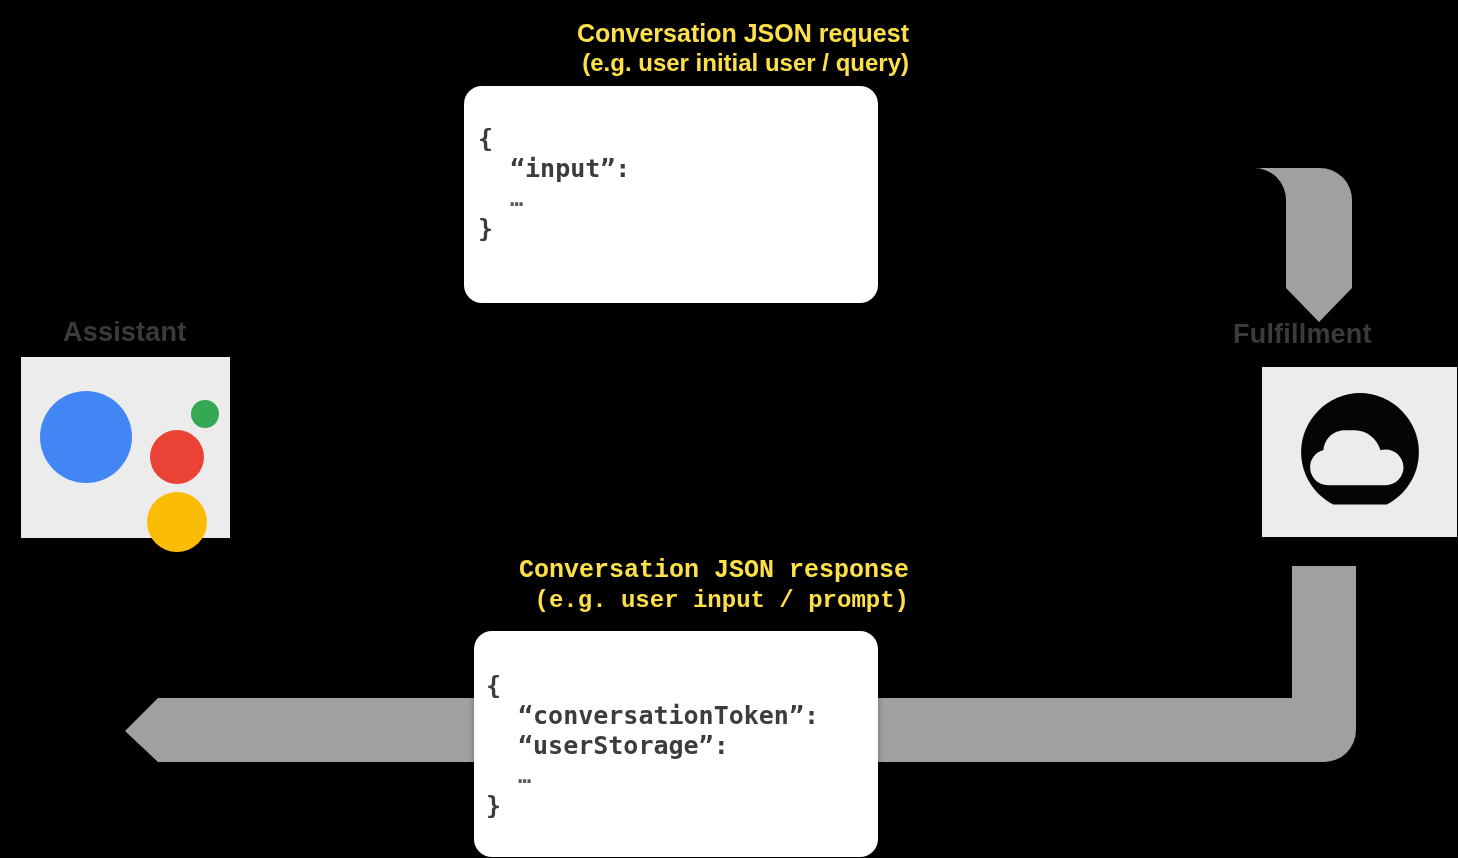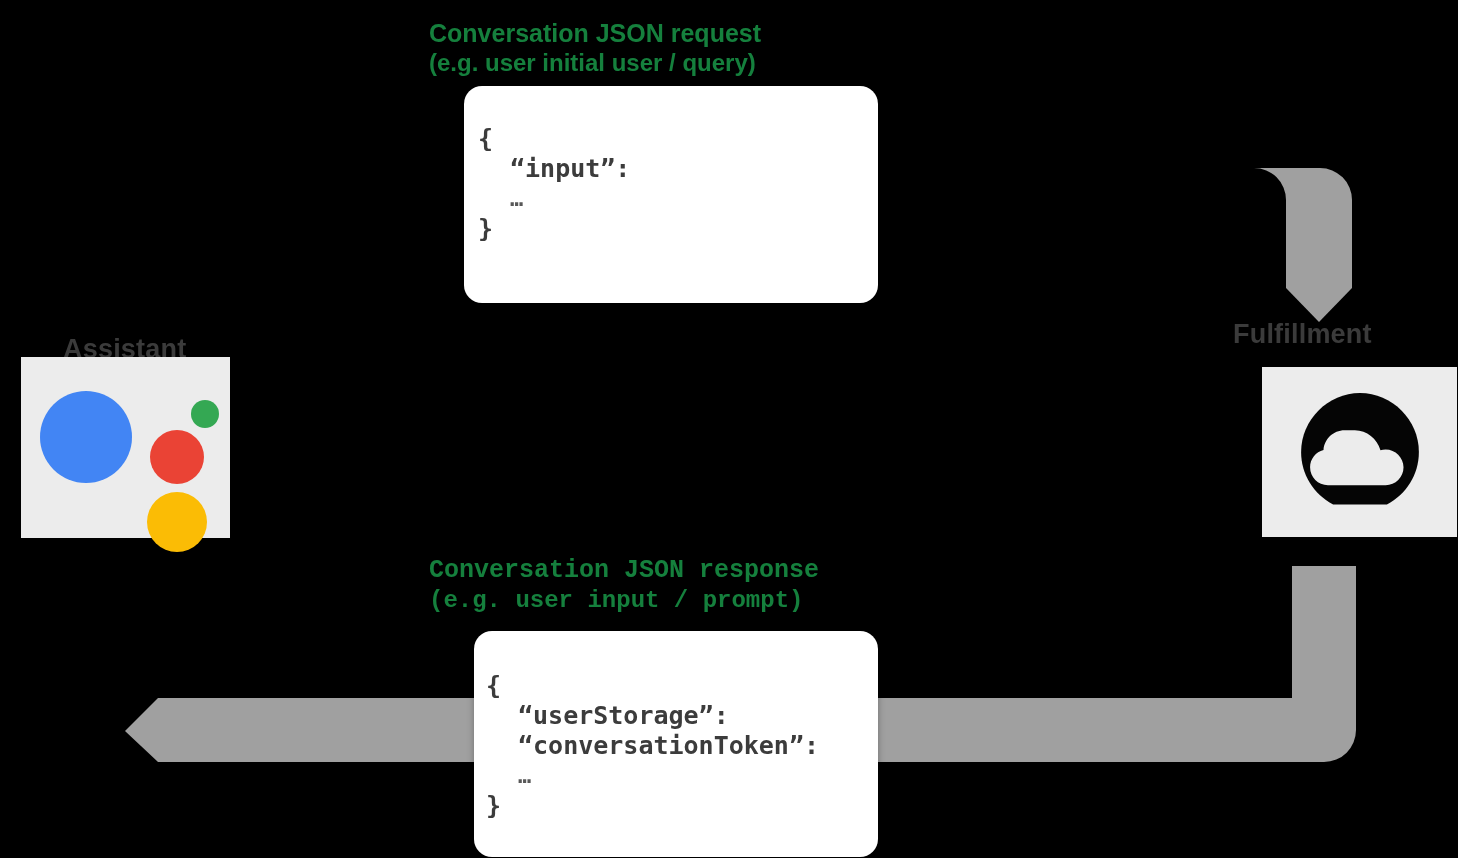--- a/index.html
+++ b/index.html
@@ -66,27 +66,27 @@
 
   
   .edge-label {
     position: absolute;
     color: #3b3b3b;
     font-size: 27px;
     font-weight: 700;
     letter-spacing: .2px;
     white-space: nowrap;
   }
-  #assistant-label   { left: 63px;  top: 334px; }
+  #assistant-label   { left: 63px;  top: 317px; }
   #fulfillment-label { left: 1233px; top: 319px; }
 
   .flow-label {
     position: absolute;
-    text-align: left;
-    color: #15803d;
+    text-align: right;
+    color: #fde047;
     white-space: nowrap;
     font-weight: 700;
   }
   .flow-label .title { font-size: 25px; line-height: 30px; }
   .flow-label .sub   { font-size: 24px; line-height: 30px; font-weight: 700; }
 
   #request-label  { left: 429px; top: 18px;  width: 480px; }
   #response-label { left: 429px; top: 556px; width: 480px; font-family: Liberation Mono, monospace; }
 
   
@@ -178,19 +178,19 @@
     </svg>
   </div>
 
   <div class="flow-label" id="response-label">
     <div class="title">Conversation JSON response</div>
     <div class="sub">(e.g. user input / prompt)</div>
   </div>
 
   <div class="json-card" id="response-json">
     <div class="json-line">{</div>
+    <div class="json-line json-indent">“conversationToken”:</div>
     <div class="json-line json-indent">“userStorage”:</div>
-    <div class="json-line json-indent">“conversationToken”:</div>
     <div class="json-line json-ellipsis">…</div>
     <div class="json-line">}</div>
   </div>
 
 </div>
 
 </body></html>

